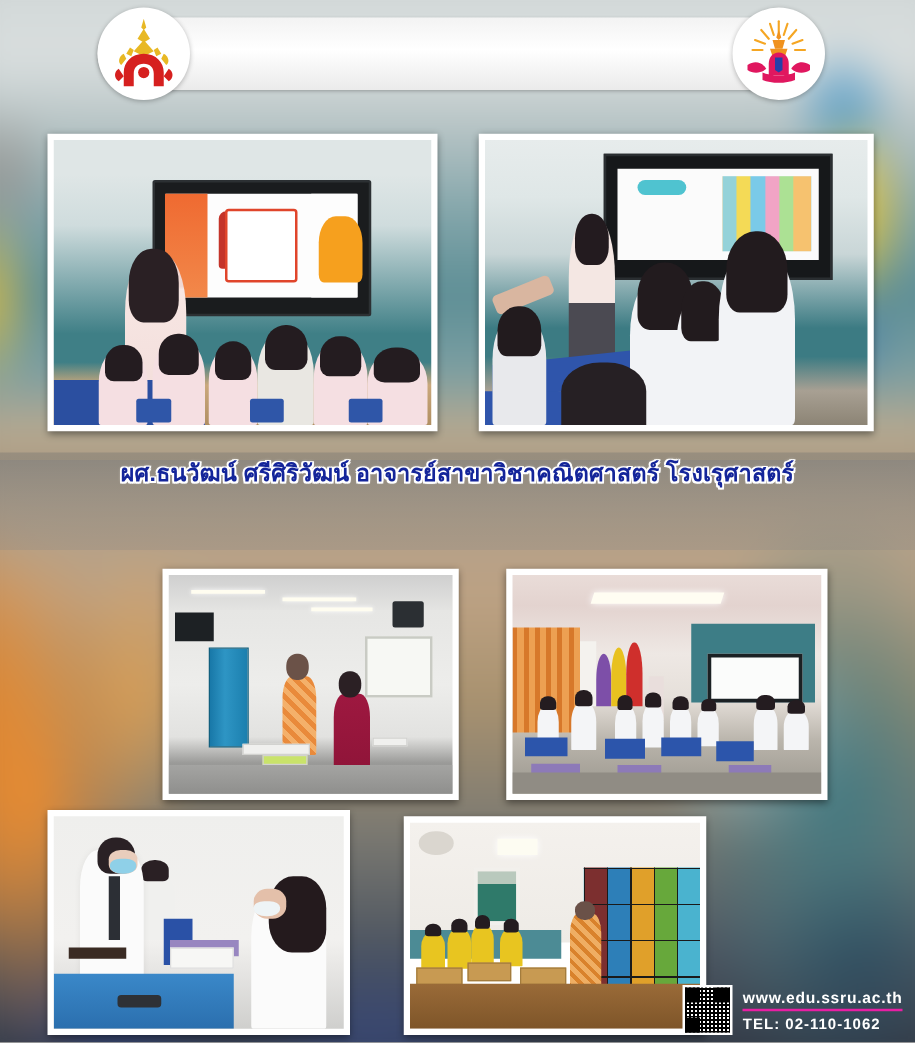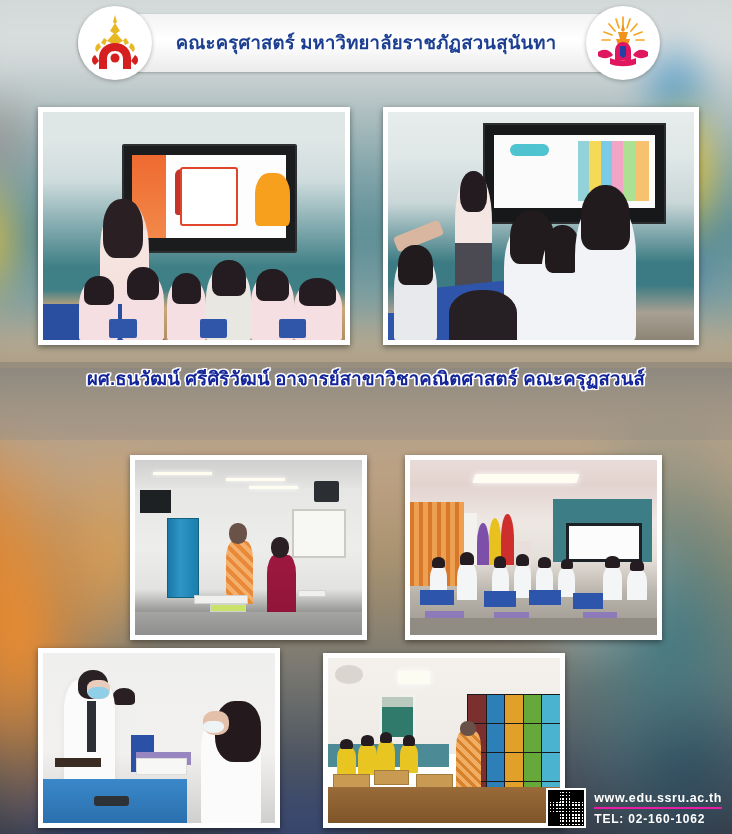--- a/index.html
+++ b/index.html
@@ -429,21 +429,20 @@
   <div class="bg-top">
     <div class="bg-top-inner"></div>
   </div>
   <div class="bg-bottom">
     <div class="bg-bottom-inner"></div>
   </div>
   <div class="caption-band"></div>
 
   <div class="header">
     <div class="header-text">
-      <div class="header-th">คณะครุศาสตร์ มหาวิทยาลัยราชภัฏสวนสุนันทา</div>
     </div>
   </div>
 
   <div class="logo-badge logo-left">
     <svg width="56" height="60" viewBox="0 0 56 60">
       <g fill="#e8b824">
         <path d="M28 2 L30 9 L28 11 L26 9 Z"></path>
         <path d="M28 10 L33 18 L28 21 L23 18 Z"></path>
         <path d="M28 19 L36 28 L28 32 L20 28 Z"></path>
         <path d="M20 27 L18 32 L14 30 L17 25 Z"></path>
@@ -671,26 +670,26 @@
       <div class="wdesk" style="left:20%;top:68%;width:15%;height:9%"></div>
       <div class="wdesk" style="left:38%;top:70%;width:16%;height:9%"></div>
       <div class="wdesk" style="left:10%;top:80%;width:18%;height:9%"></div>
       <div class="teacher"></div>
       <div class="teacher-head"></div>
       <div class="floor"></div>
     </div>
   </div>
 
   <div class="caption">
-    <div class="cap-line1">ผศ.ธนวัฒน์ ศรีศิริวัฒน์ อาจารย์สาขาวิชาคณิตศาสตร์ คณะครุฏสวนส์</div>
+    <div class="cap-line1">ผศ.ธนวัฒน์ ศรีศิริวัฒน์ อาจารย์สาขาวิชาคณิตศาสตร์ โรงเรุศาสตร์</div>
   </div>
 
   <div class="footer">
     <div class="qr">
       <div class="qr-inner"></div>
     </div>
     <div class="footer-text">
       <div class="footer-url">www.edu.ssru.ac.th</div>
-      <div class="footer-tel">TEL: 02-160-1062</div>
+      <div class="footer-tel">TEL: 02-110-1062</div>
     </div>
   </div>
 
 </div>
 
 </body></html>

